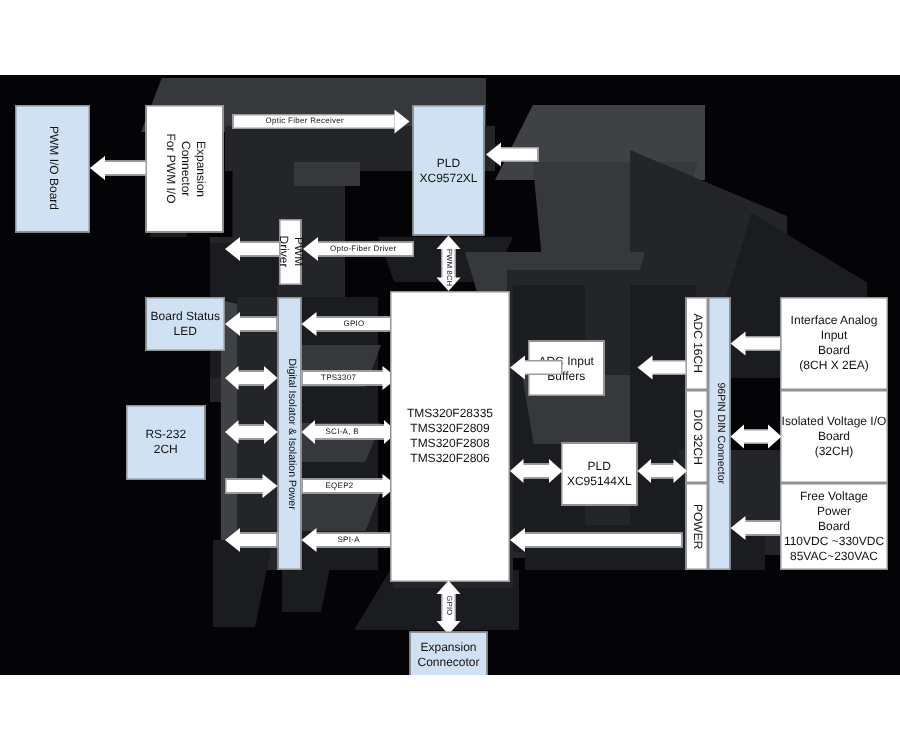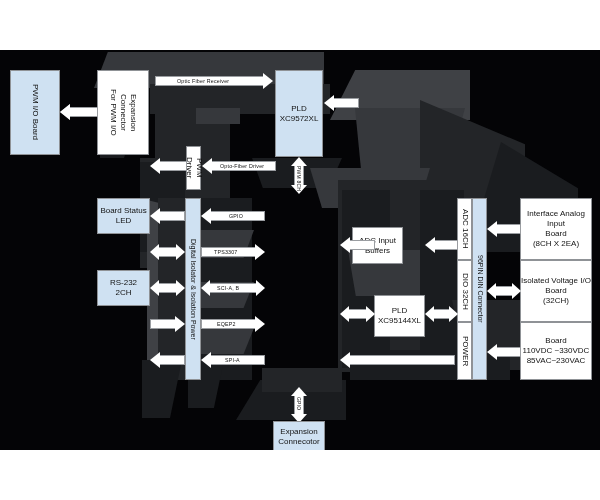--- a/index.html
+++ b/index.html
@@ -128,21 +128,21 @@
       <div class="ahead" style="left:0;bottom:0;border-left:8px solid transparent;border-right:8px solid transparent;border-top:9px solid #ffffff;"></div>
       <span class="alab v" style="left:5px;top:9px;">PWM 8CH</span>
     </div>
 
     <div class="box blue" style="left:97px;top:148px;width:53px;height:36px;">
       <span>
         <span class="ln">Board Status</span>
         <span class="ln">LED</span>
       </span>
     </div>
-    <div class="box blue" style="left:97px;top:220px;width:53px;height:36px;">
+    <div class="box blue" style="left:84px;top:220px;width:53px;height:50px;">
       <span>
         <span class="ln">RS-232</span>
         <span class="ln">2CH</span>
       </span>
     </div>
 
     <div class="box blue" style="left:185px;top:148px;width:16px;height:182px;">
       <span class="vert" style="font-size:7px;">Digital Isolator &amp; Isolation Power</span>
     </div>
 
@@ -189,20 +189,28 @@
       <div class="abar" style="left:0;top:3px;width:55px;height:10px;border-right:none;"></div>
       <div class="ahead" style="right:0;top:0;border-top:8px solid transparent;border-bottom:8px solid transparent;border-left:10px solid #ffffff;"></div>
       <span class="alab" style="left:16px;top:5px;">EQEP2</span>
     </div>
     <div class="arrow" style="left:201px;top:302px;width:64px;height:16px;">
       <div class="abar" style="left:9px;top:3px;width:55px;height:10px;border-left:none;"></div>
       <div class="ahead" style="left:0;top:0;border-top:8px solid transparent;border-bottom:8px solid transparent;border-right:10px solid #ffffff;"></div>
       <span class="alab" style="left:24px;top:5px;">SPI-A</span>
     </div>
 
+    <div class="box" style="left:260px;top:144px;width:80px;height:194px;">
+      <span style="font-size:8px;">
+        <span class="ln">TMS320F28335</span>
+        <span class="ln">TMS320F2809</span>
+        <span class="ln">TMS320F2808</span>
+        <span class="ln">TMS320F2806</span>
+      </span>
+    </div>
 
     <div class="arrow" style="left:291px;top:337px;width:16px;height:36px;">
       <div class="abar" style="left:3px;top:8px;width:10px;height:20px;border-top:none;border-bottom:none;"></div>
       <div class="ahead" style="left:0;top:0;border-left:8px solid transparent;border-right:8px solid transparent;border-bottom:9px solid #ffffff;"></div>
       <div class="ahead" style="left:0;bottom:0;border-left:8px solid transparent;border-right:8px solid transparent;border-top:9px solid #ffffff;"></div>
       <span class="alab v" style="left:5px;top:10px;">GPIO</span>
     </div>
 
     <div class="box blue" style="left:273px;top:371px;width:52px;height:32px;">
       <span>
@@ -270,20 +278,21 @@
     </div>
     <div class="box" style="left:520px;top:210px;width:72px;height:62px;">
       <span>
         <span class="ln">Isolated Voltage I/O</span>
         <span class="ln">Board</span>
         <span class="ln">(32CH)</span>
       </span>
     </div>
     <div class="box" style="left:520px;top:272px;width:72px;height:58px;">
       <span>
+        <span class="ln">Free Voltage Power</span>
         <span class="ln">Board</span>
         <span class="ln">110VDC ~330VDC</span>
         <span class="ln">85VAC~230VAC</span>
       </span>
     </div>
 
     <div class="arrow" style="left:487px;top:171px;width:34px;height:16px;">
       <div class="abar" style="left:9px;top:3px;width:25px;height:10px;border-left:none;"></div>
       <div class="ahead" style="left:0;top:0;border-top:8px solid transparent;border-bottom:8px solid transparent;border-right:10px solid #ffffff;"></div>
     </div>

